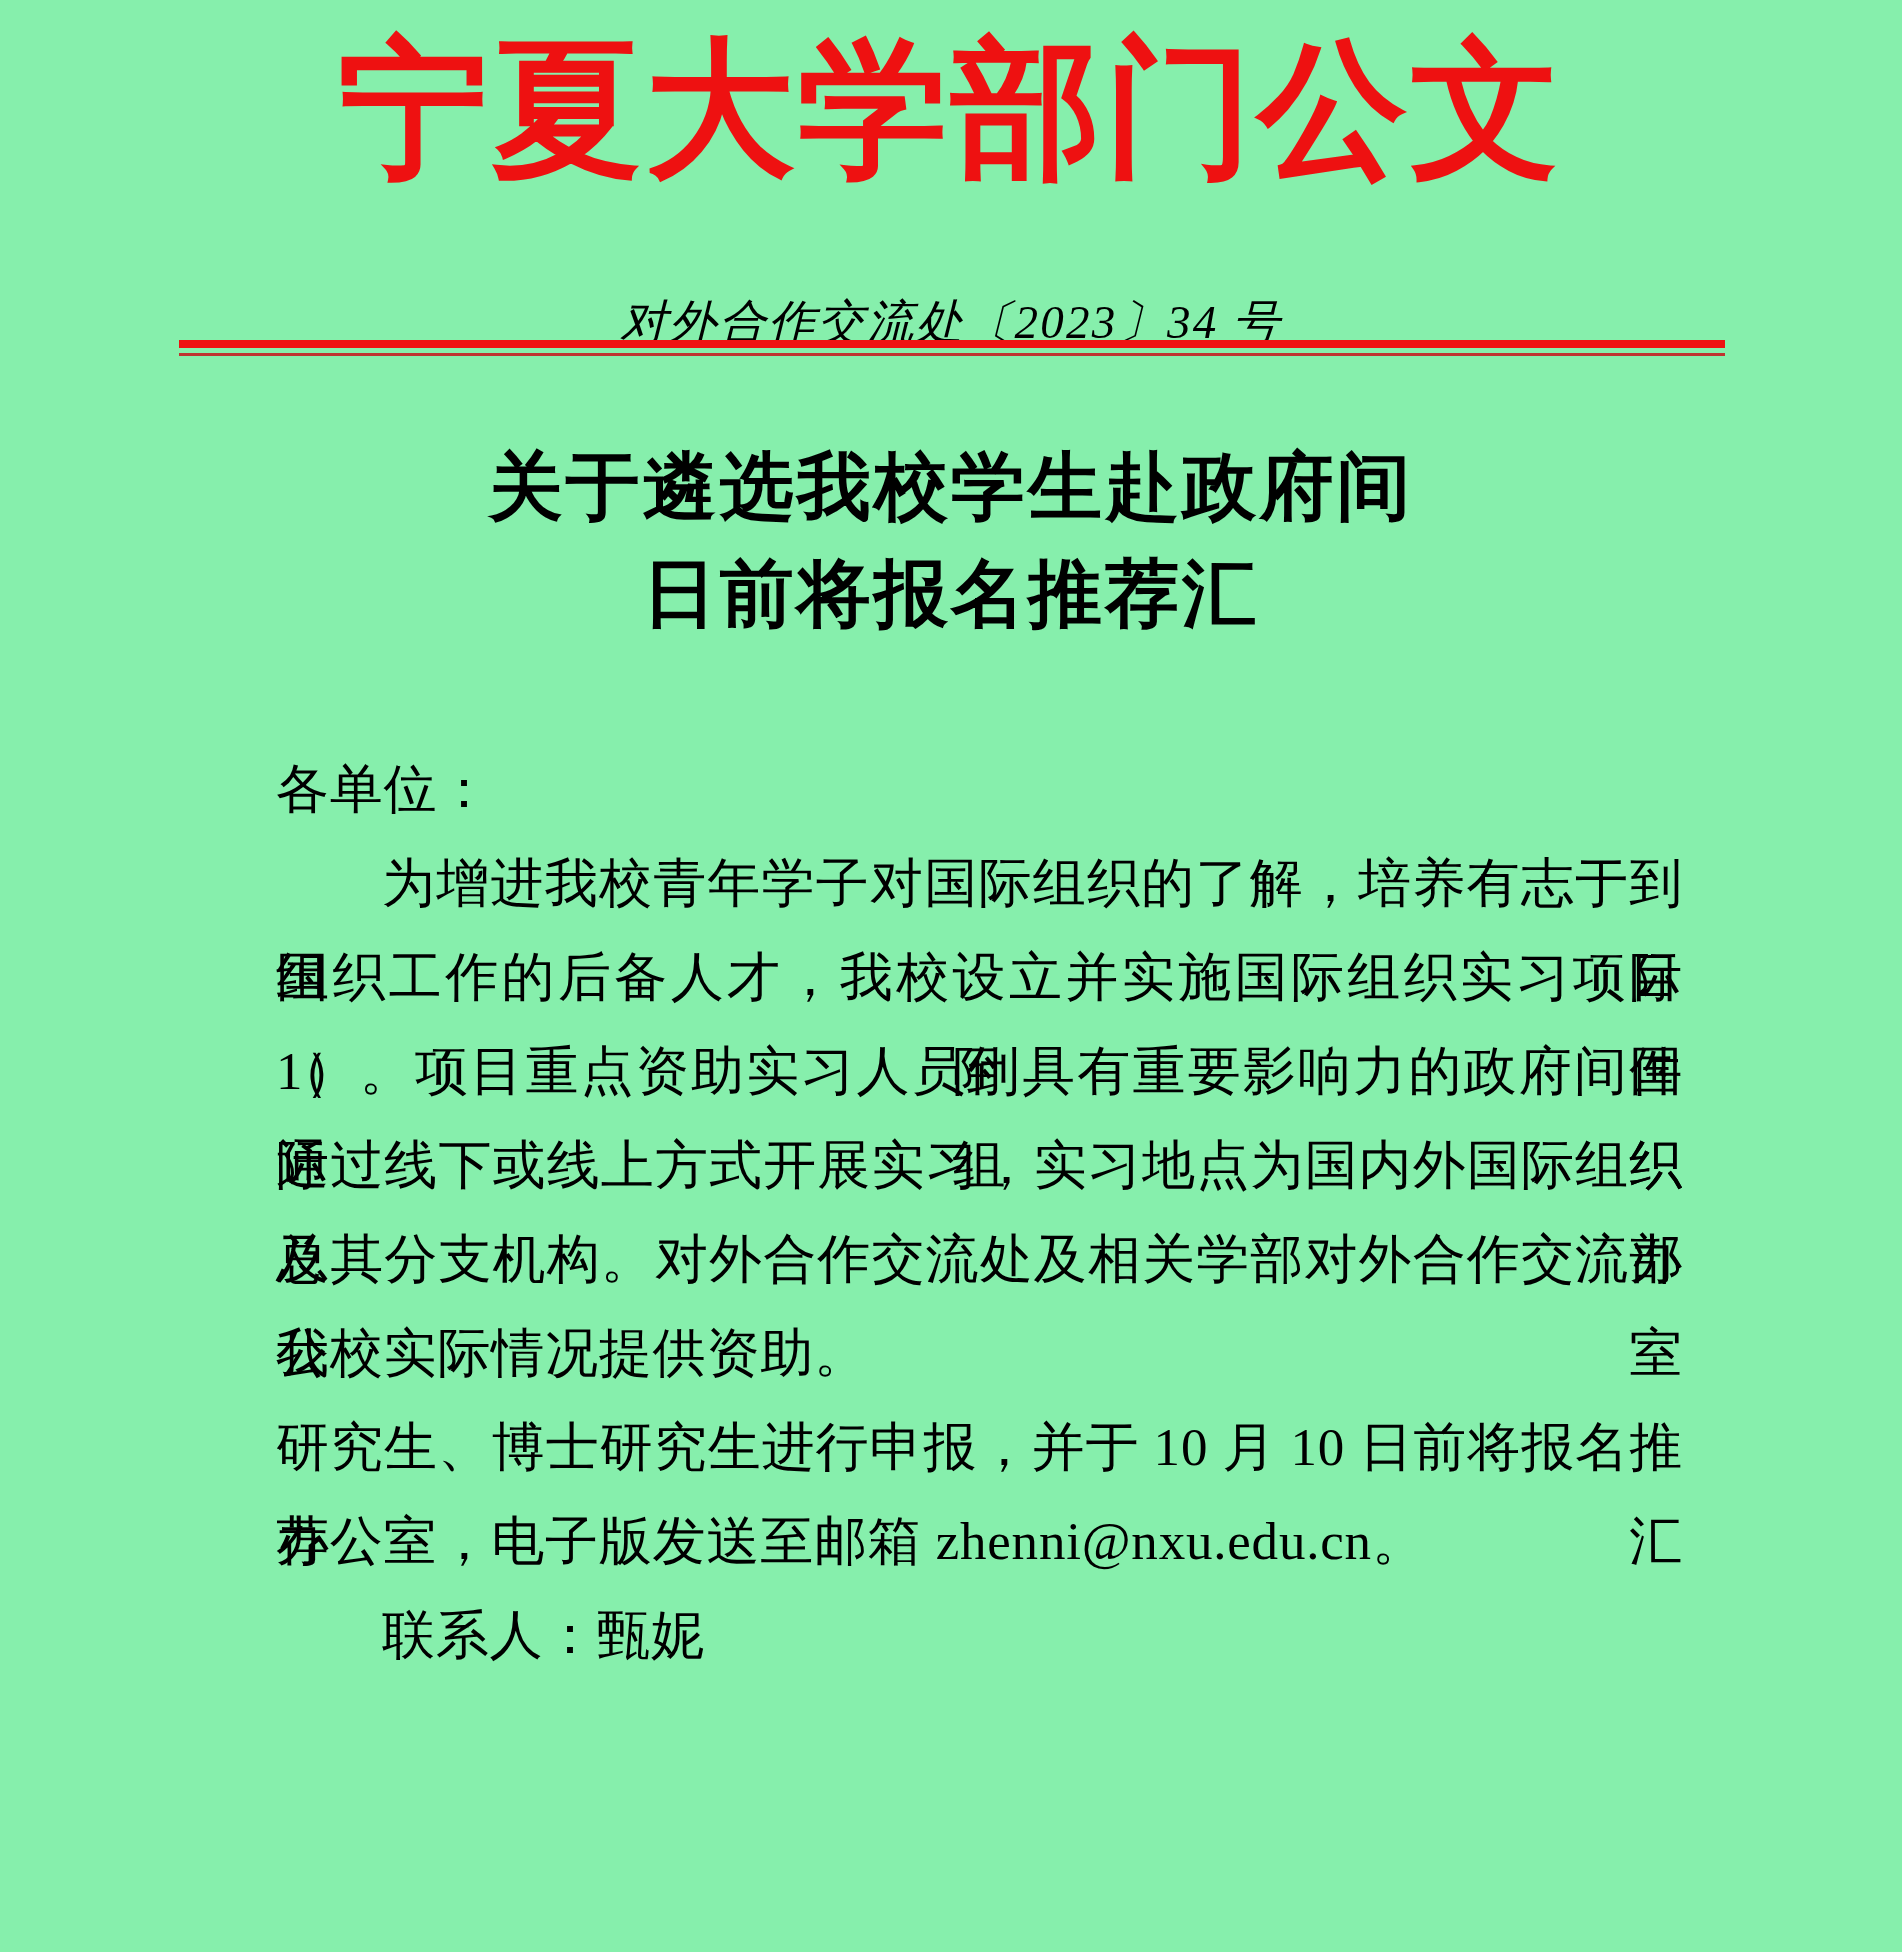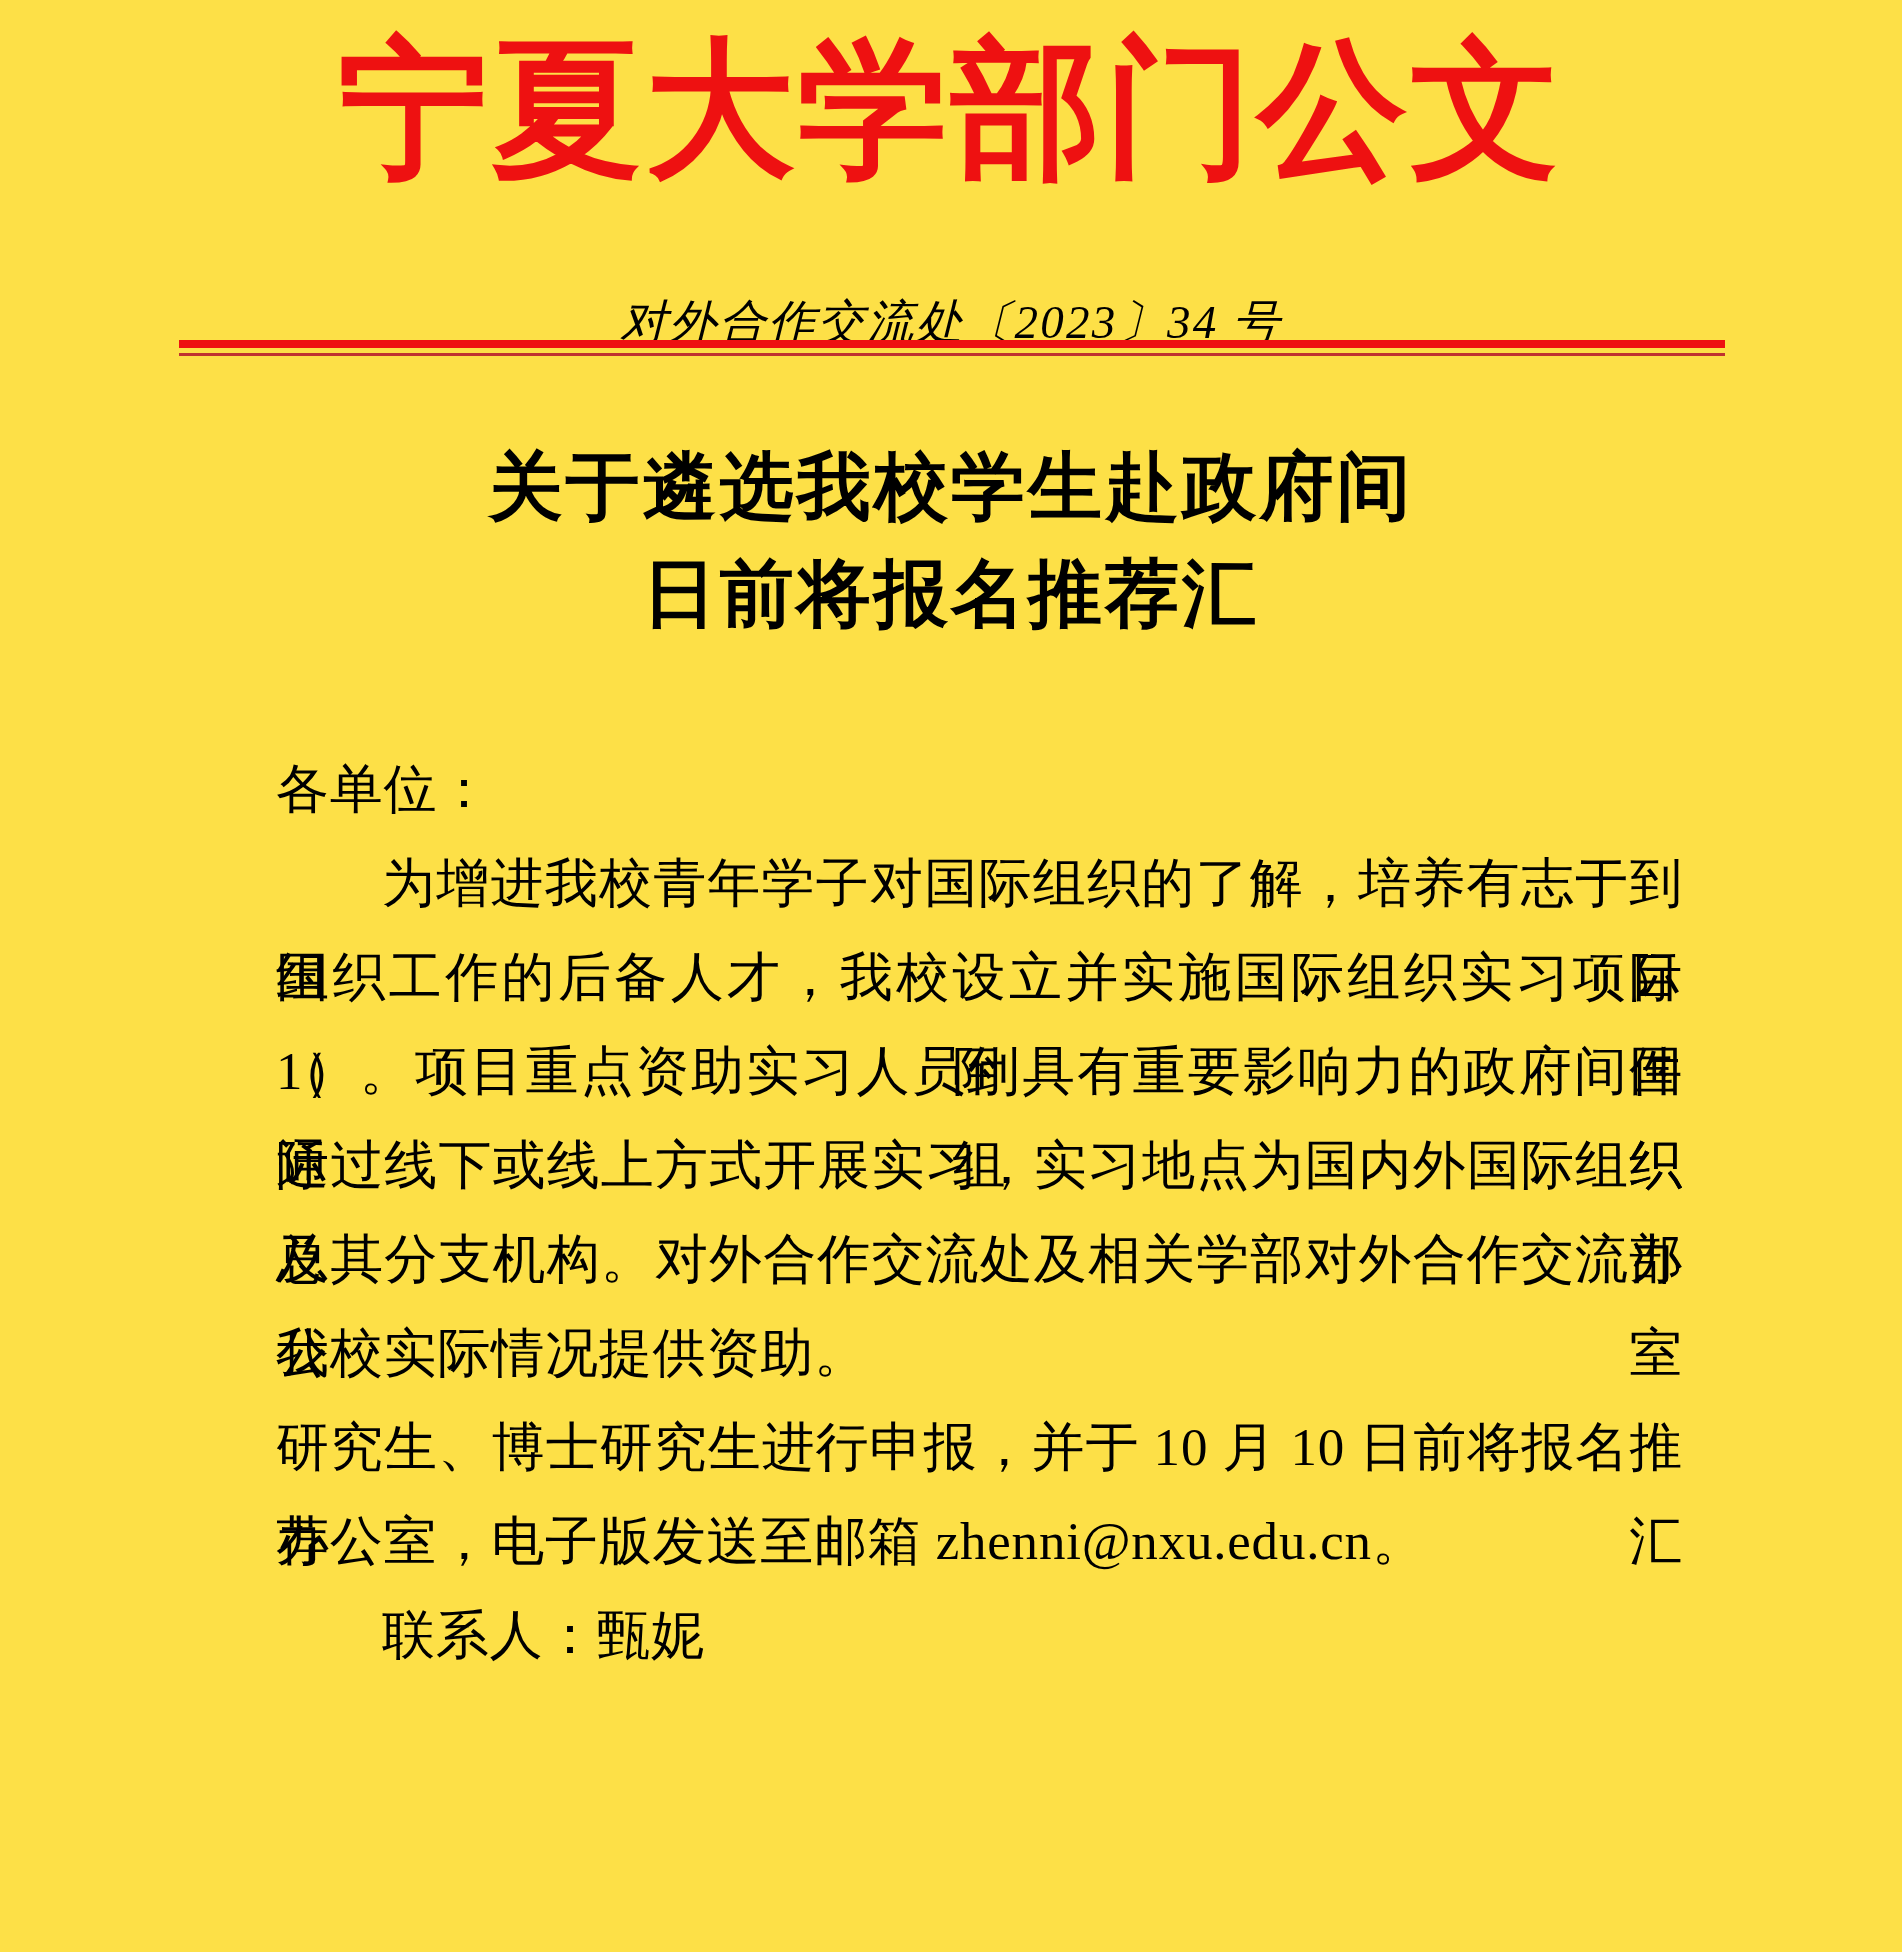--- a/index.html
+++ b/index.html
@@ -4,21 +4,21 @@
 <style>
   html, body {
     margin: 0;
     padding: 0;
     background: #ffffff;
   }
   .page {
     position: relative;
     width: 1902px;
     height: 1952px;
-    background: #fde047;
+    background: #86efac;
     overflow: hidden;
     font-family: "Liberation Serif", "DejaVu Serif", serif;
     color: #000000;
   }
   
   .masthead {
     position: absolute;
     top: 14px;
     left: 0;
     width: 100%;

